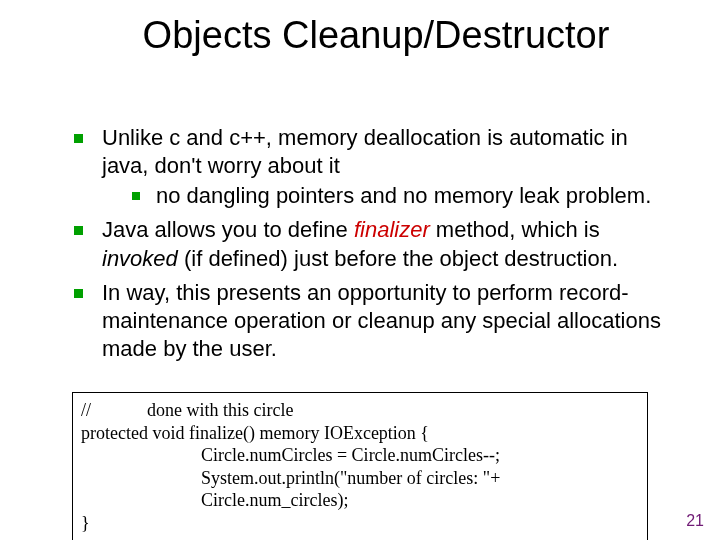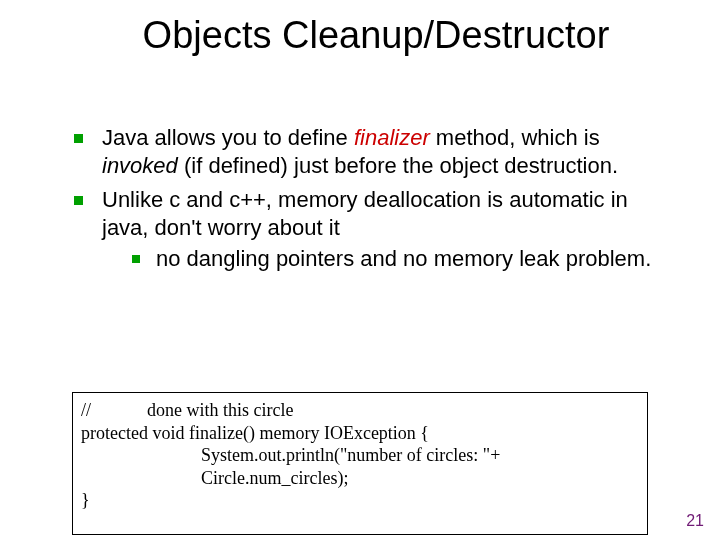--- a/index.html
+++ b/index.html
@@ -105,35 +105,39 @@
 </head>
 <body>
 
 <div class="slide">
 
   <div class="title">Objects Cleanup/Destructor</div>
 
   <div class="body">
     <ul class="level1">
       <li>
-        <span>Java allows you to define </span><span class="finalizer">finalizer</span><span> method, which is </span><span class="invoked">invoked</span><span> (if defined) just before the object destruction.</span>
-      </li>
-      <li>
         <span>Unlike c and c++, memory deallocation is automatic in java, don't worry about it</span>
         <ul class="level2">
           <li><span>no dangling pointers and no memory leak problem.</span></li>
         </ul>
+      </li>
+      <li>
+        <span>Java allows you to define </span><span class="finalizer">finalizer</span><span> method, which is </span><span class="invoked">invoked</span><span> (if defined) just before the object destruction.</span>
+      </li>
+      <li>
+        <span>In way, this presents an opportunity to perform record-maintenance operation or cleanup any special allocations made by the user.</span>
       </li>
     </ul>
   </div>
 
   <div class="codebox">
     <div>
       <span>//</span><span class="gap-after-comment"></span><span>done with this circle</span>
     </div>
     <div>protected void finalize() memory IOException {</div>
+    <span class="indent1">Circle.numCircles = Circle.numCircles--;</span>
     <span class="indent1">System.out.println("number of circles: "+ Circle.num_circles);</span>
     <div>}</div>
   </div>
 
   <div class="pagenum">21</div>
 
 </div>
 
 </body></html>

